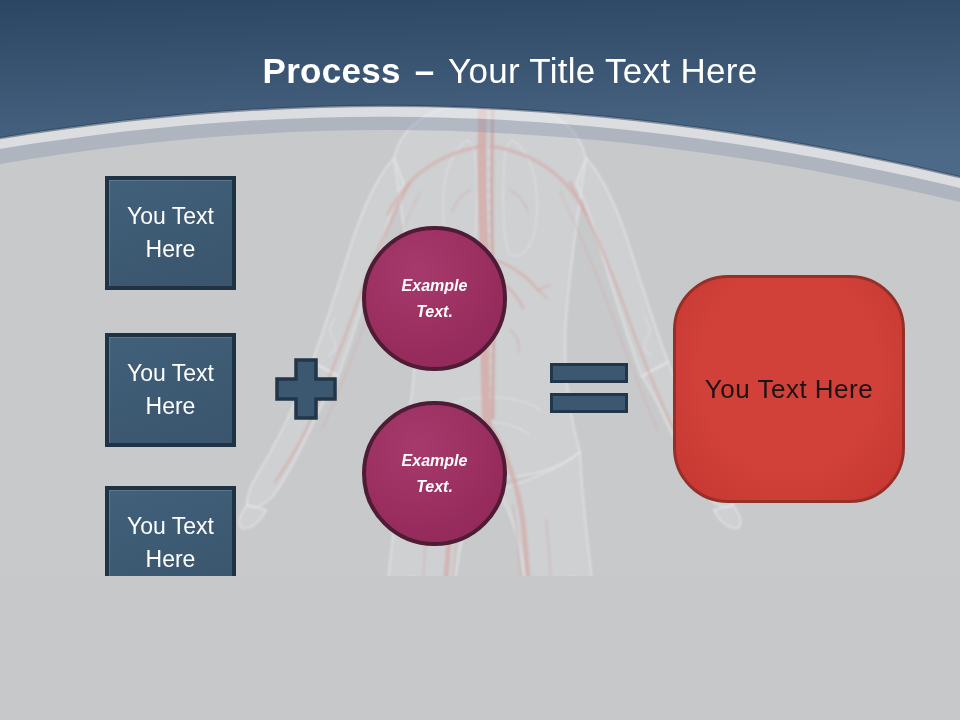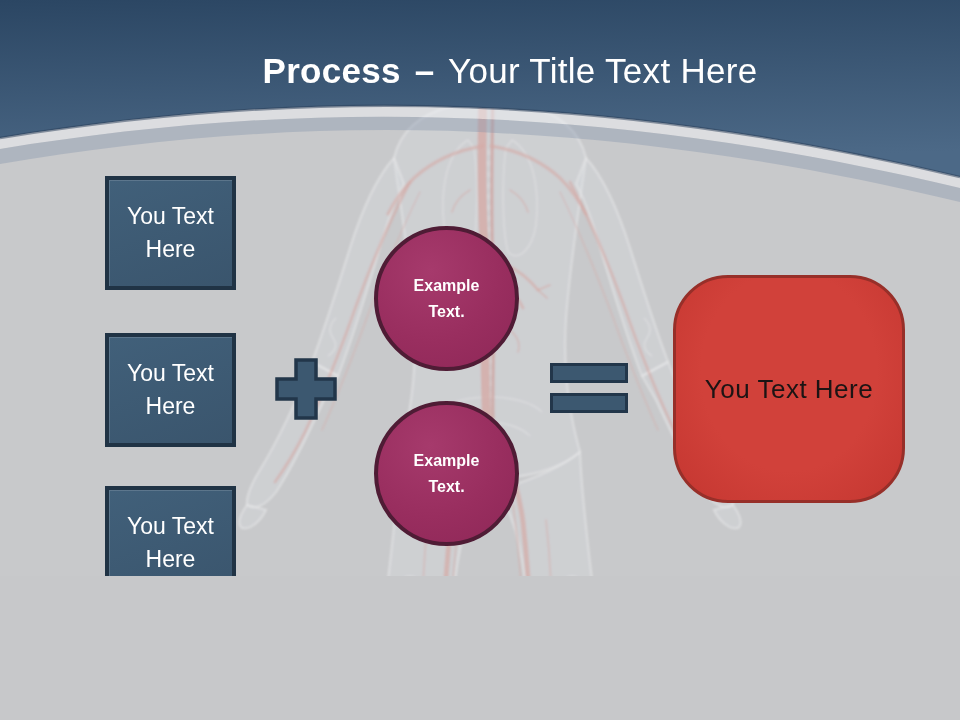--- a/index.html
+++ b/index.html
@@ -19,25 +19,25 @@
     display:flex;align-items:center;justify-content:center;text-align:center;
     color:#ffffff;font-size:23px;line-height:1.45;padding:0 8px;
     box-shadow:inset 1px 1px 0 rgba(255,255,255,.15);
   }
   .box1{top:176px}.box2{top:333px}.box3{top:486px}
   .plus-wrap{position:absolute;left:275px;top:358px;width:62px;height:62px;}
   .equals-wrap{position:absolute;left:550px;top:363px;width:78px;}
   .equals-wrap .bar{height:20px;box-sizing:border-box;background:#3c5870;border:3px solid #22364a;}
   .equals-wrap .bar + .bar{margin-top:10px;}
   .example-circle{
-    position:absolute;left:374px;width:145px;height:145px;box-sizing:border-box;border-radius:50%;
+    position:absolute;left:362px;width:145px;height:145px;box-sizing:border-box;border-radius:50%;
     background:radial-gradient(circle at 38% 30%, #a63a6c 0%, #992e5f 55%, #8e2757 100%);
     border:4px solid #4f1c35;
     display:flex;align-items:center;justify-content:center;text-align:center;
-    color:#ffffff;font-weight:bold;font-size:16px;line-height:1.6;padding:0 28px;
+    color:#ffffff;font-weight:bold;font-style:italic;font-size:16px;line-height:1.6;padding:0 28px;
   }
   .circle1{top:226px}.circle2{top:401px}
   .result-box{
     position:absolute;left:673px;top:275px;width:232px;height:228px;box-sizing:border-box;
     background:radial-gradient(ellipse at 50% 42%, #d1413a 55%, #c43630 100%);
     border:3px solid #972f29;border-radius:55px;
     display:flex;align-items:center;justify-content:center;text-align:center;
     color:#1c1414;font-size:26px;letter-spacing:.5px;
   }
 </style>

